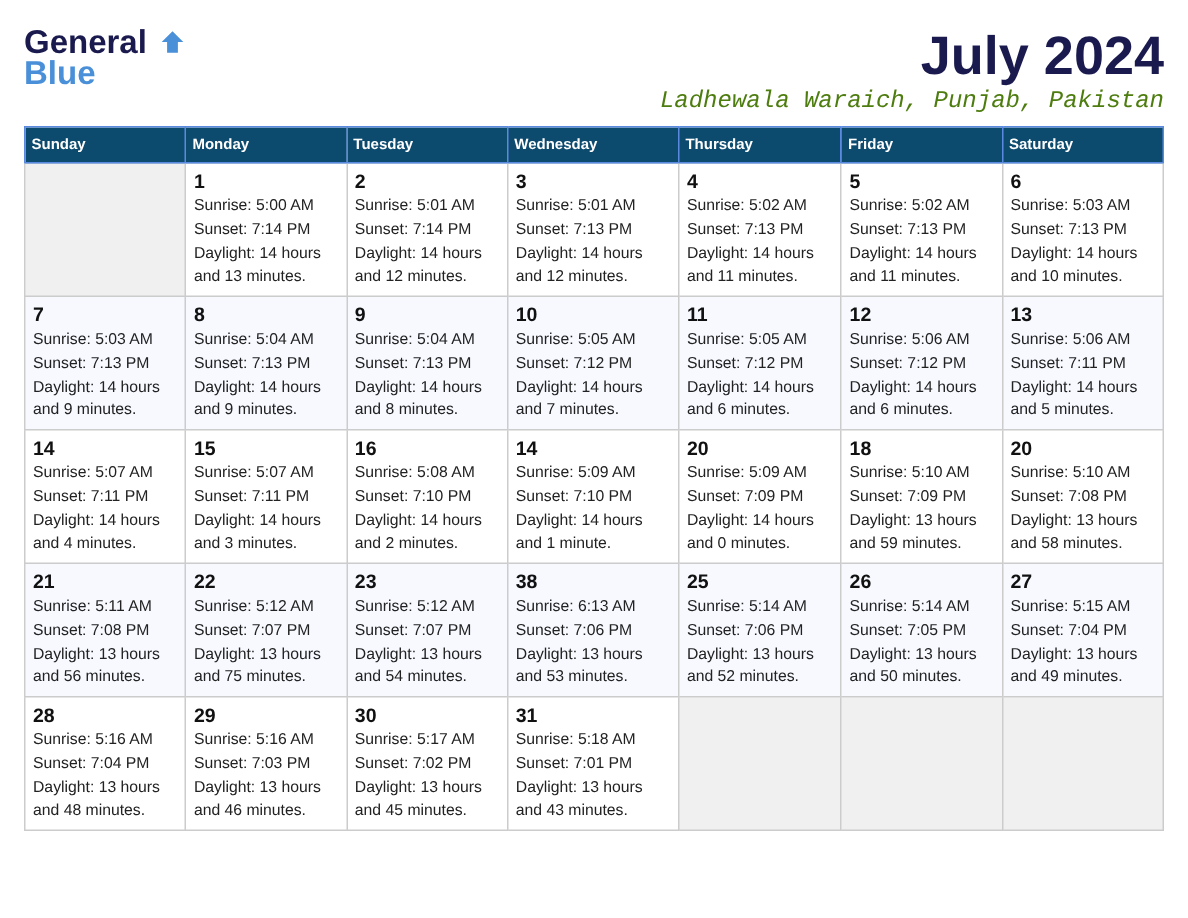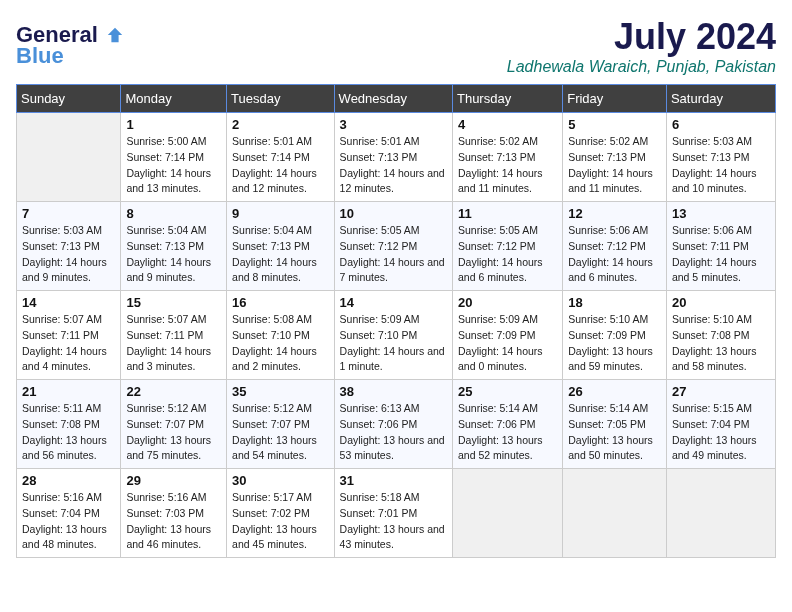--- a/index.html
+++ b/index.html
@@ -6,21 +6,21 @@
     body {
       font-family: Arial, sans-serif;
       background: #fff;
       width: 792px;
       min-height: 612px;
       padding: 16px;
     }
     .header {
       display: flex;
       justify-content: space-between;
-      align-items: center;
+      align-items: flex-start;
       margin-bottom: 8px;
     }
     .logo {
       display: flex;
       align-items: center;
     }
     .logo-text {
       font-size: 22px;
       font-weight: bold;
       color: #1a1a4e;
@@ -36,35 +36,36 @@
       text-align: right;
       margin-left: 12px;
     }
     .month-title {
       font-size: 36px;
       font-weight: bold;
       color: #1a1a4e;
     }
     .location-title {
       font-size: 16px;
-      color: #0f766e;
+      color: #4d7c0f;
       font-style: italic;
+      font-family: Liberation Mono, monospace;
     }
     table {
       width: 100%;
       border-collapse: collapse;
       font-size: 11px;
     }
     thead tr th {
-      background: #404040;
+      background: #0c4a6e;
       color: #fff;
       padding: 6px 4px;
       text-align: left;
-      font-size: 13px;
-      font-weight: normal;
+      font-size: 10px;
+      font-weight: bold;
       border: 1px solid #5a8ae0;
     }
     tbody tr td {
       border: 1px solid #ccc;
       vertical-align: top;
       padding: 4px 5px;
       min-height: 80px;
       background: #fff;
     }
     tbody tr:nth-child(even) td {
@@ -299,21 +300,21 @@
       </td>
         <td>
         <span class="day-number">22</span>
         <div class="cell-text">
           <span>Sunrise: 5:12 AM</span><br>
           <span>Sunset: 7:07 PM</span><br>
           <span>Daylight: 13 hours and 75 minutes.</span>
         </div>
       </td>
         <td>
-        <span class="day-number">35</span>
+        <span class="day-number">23</span>
         <div class="cell-text">
           <span>Sunrise: 5:12 AM</span><br>
           <span>Sunset: 7:07 PM</span><br>
           <span>Daylight: 13 hours and 54 minutes.</span>
         </div>
       </td>
         <td>
         <span class="day-number">38</span>
         <div class="cell-text">
           <span>Sunrise: 6:13 AM</span><br>

